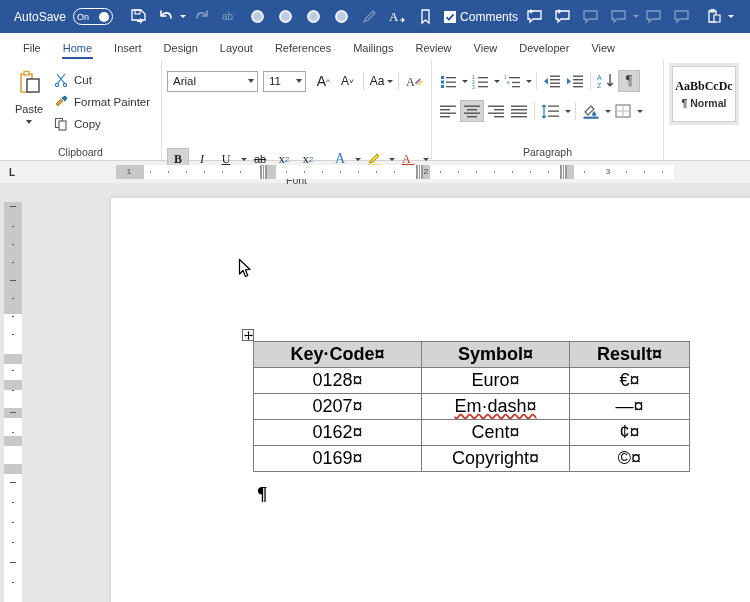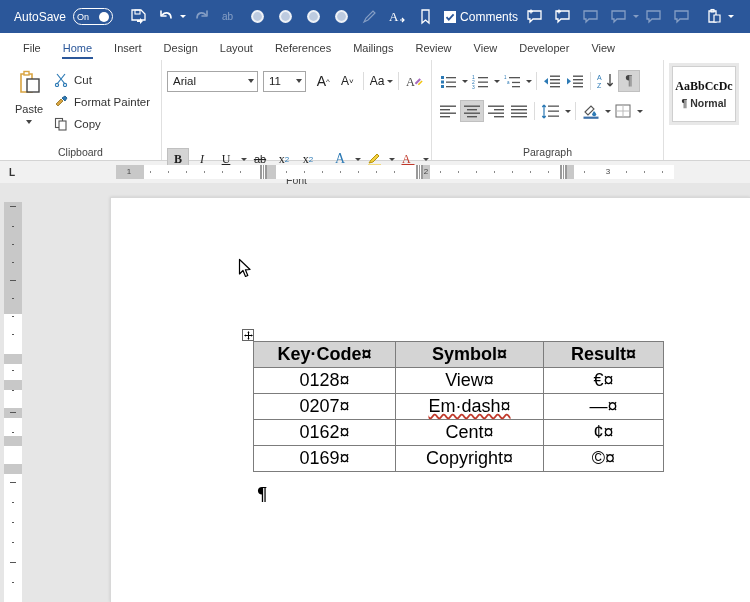--- a/index.html
+++ b/index.html
@@ -301,21 +301,21 @@
     font-size: 18px;
     color: #000;
     padding: 0 4px;
     white-space: nowrap;
   }
   #wtable th {
     background: #d4d4d4;
     font-weight: bold;
     font-size: 18px;
   }
-  #wtable .c1 { width: 142px; }
+  #wtable .c1 { width: 168px; }
   #wtable .c2 { width: 148px; }
   #wtable .c3 { width: 120px; }
   .misspell {
     text-decoration: underline wavy #c0392b;
     text-decoration-skip-ink: none;
   }
   #para-mark-1 {
     position: absolute; left: 146px; top: 285px;
     font-size: 19px; color: #000; font-weight: bold;
     font-family: "Liberation Serif", serif;
@@ -850,21 +850,21 @@
       <thead>
         <tr>
           <th class="c1">Key·Code¤</th>
           <th class="c2">Symbol¤</th>
           <th class="c3">Result¤</th>
         </tr>
       </thead>
       <tbody>
         <tr>
           <td>0128¤</td>
-          <td>View¤</td>
+          <td>Euro¤</td>
           <td>€¤</td>
         </tr>
         <tr>
           <td>0207¤</td>
           <td class="misspell">Em·dash¤</td>
           <td>—¤</td>
         </tr>
         <tr>
           <td>0162¤</td>
           <td>Cent¤</td>

